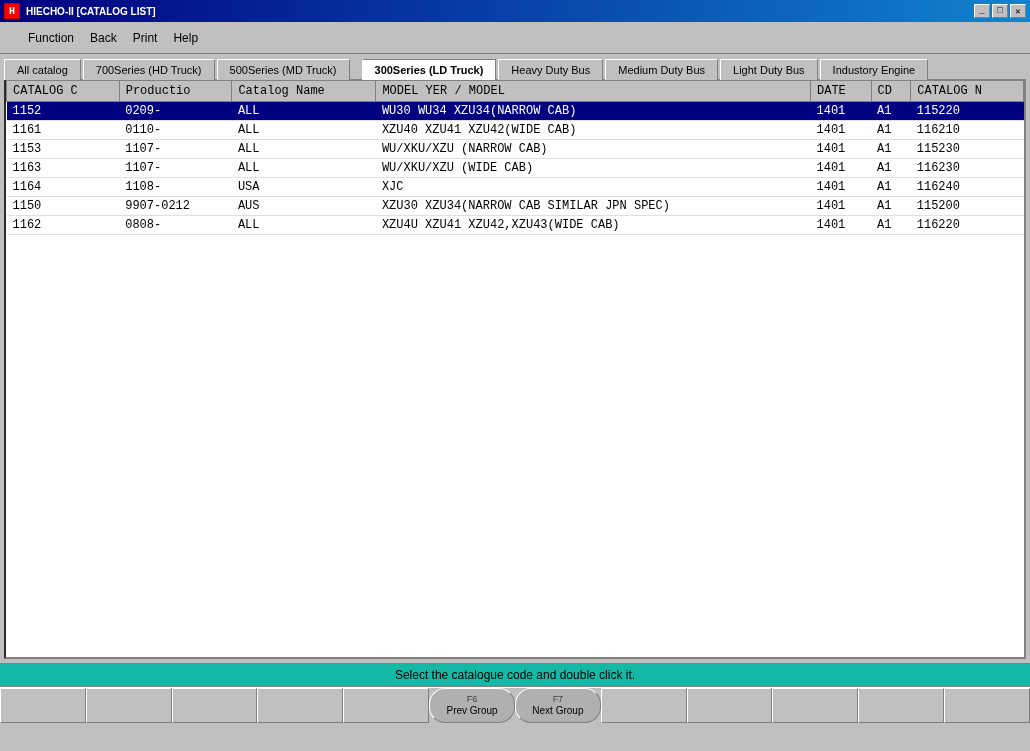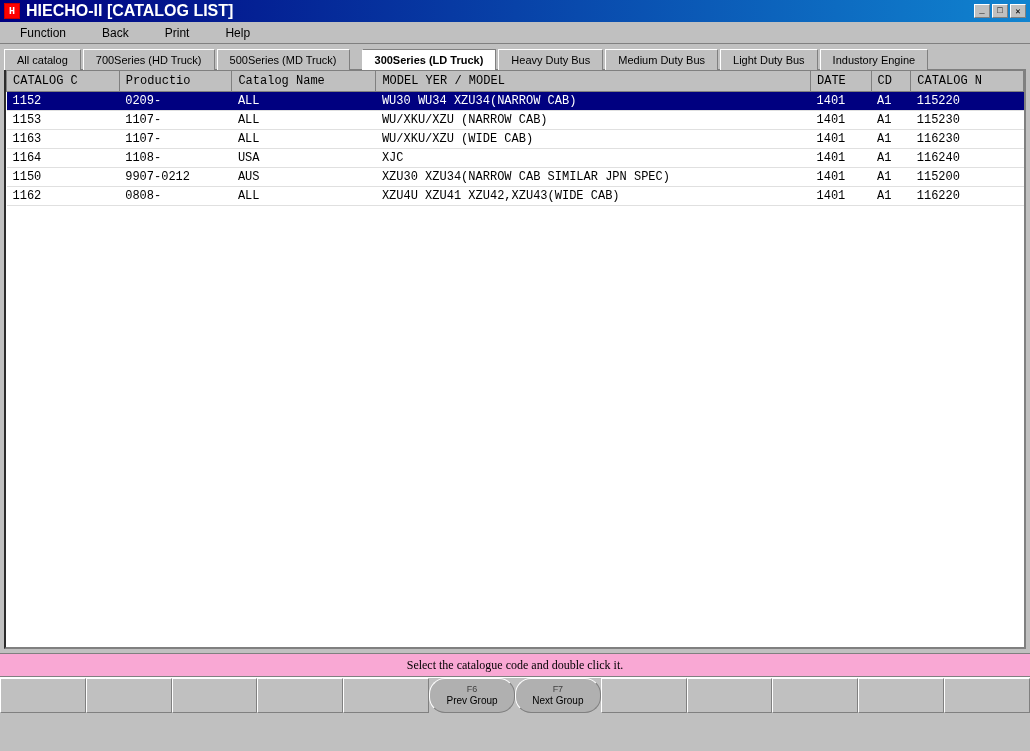--- a/index.html
+++ b/index.html
@@ -33,21 +33,21 @@
       background: #ff0000;
       border: 1px solid #cc0000;
       font-size: 10px;
       display: flex;
       align-items: center;
       justify-content: center;
       color: white;
       font-weight: bold;
     }
     .title-bar-text {
-      font-size: 16px;
+      font-size: 10px;
       font-weight: bold;
       font-family: Arial, sans-serif;
     }
     .title-bar-buttons {
       display: flex;
       gap: 2px;
     }
     .title-btn {
       width: 16px;
       height: 14px;
@@ -58,26 +58,25 @@
       align-items: center;
       justify-content: center;
       font-size: 9px;
       cursor: pointer;
       color: black;
     }
 
     
     .menu-bar {
       background: #c0c0c0;
-      height: 22px;
-      display: flex;
-      align-items: center;
-      padding: 0 12px;
+      height: 32px;
+      display: flex;
+      align-items: center;
+      padding: 0 20px;
       border-bottom: 1px solid #808080;
-      gap: 20px;
     }
     .menu-item {
       padding: 2px 8px;
       font-family: Arial, sans-serif;
       font-size: 12px;
       cursor: pointer;
     }
 
     
     .tab-bar {
@@ -141,28 +140,28 @@
       color: white;
     }
     .catalog-table tbody td {
       padding: 2px 6px;
       border-bottom: 1px solid #e0e0e0;
       white-space: nowrap;
     }
 
     
     .status-bar {
-      background: #f9a8d4;
+      background: #14b8a6;
       height: 24px;
       display: flex;
       align-items: center;
       justify-content: center;
       border-top: 1px solid #808080;
       border-bottom: 1px solid #808080;
-      font-family: Liberation Serif, serif;
+      font-family: Liberation Sans, sans-serif;
       font-size: 12px;
       padding: 0 4px;
     }
 
     
     .fkey-bar {
       background: #c0c0c0;
       height: 36px;
       display: flex;
       align-items: stretch;
@@ -244,20 +243,29 @@
     <tr class="selected">
           <td>1152</td>
           <td>0209-</td>
           <td>ALL</td>
           <td>WU30 WU34 XZU34(NARROW CAB)</td>
           <td>1401</td>
           <td>A1</td>
           <td>115220</td>
         </tr>
         <tr>
+          <td>1161</td>
+          <td>0110-</td>
+          <td>ALL</td>
+          <td>XZU40 XZU41 XZU42(WIDE CAB)</td>
+          <td>1401</td>
+          <td>A1</td>
+          <td>116210</td>
+        </tr>
+        <tr>
           <td>1153</td>
           <td>1107-</td>
           <td>ALL</td>
           <td>WU/XKU/XZU (NARROW CAB)</td>
           <td>1401</td>
           <td>A1</td>
           <td>115230</td>
         </tr>
         <tr>
           <td>1163</td>

